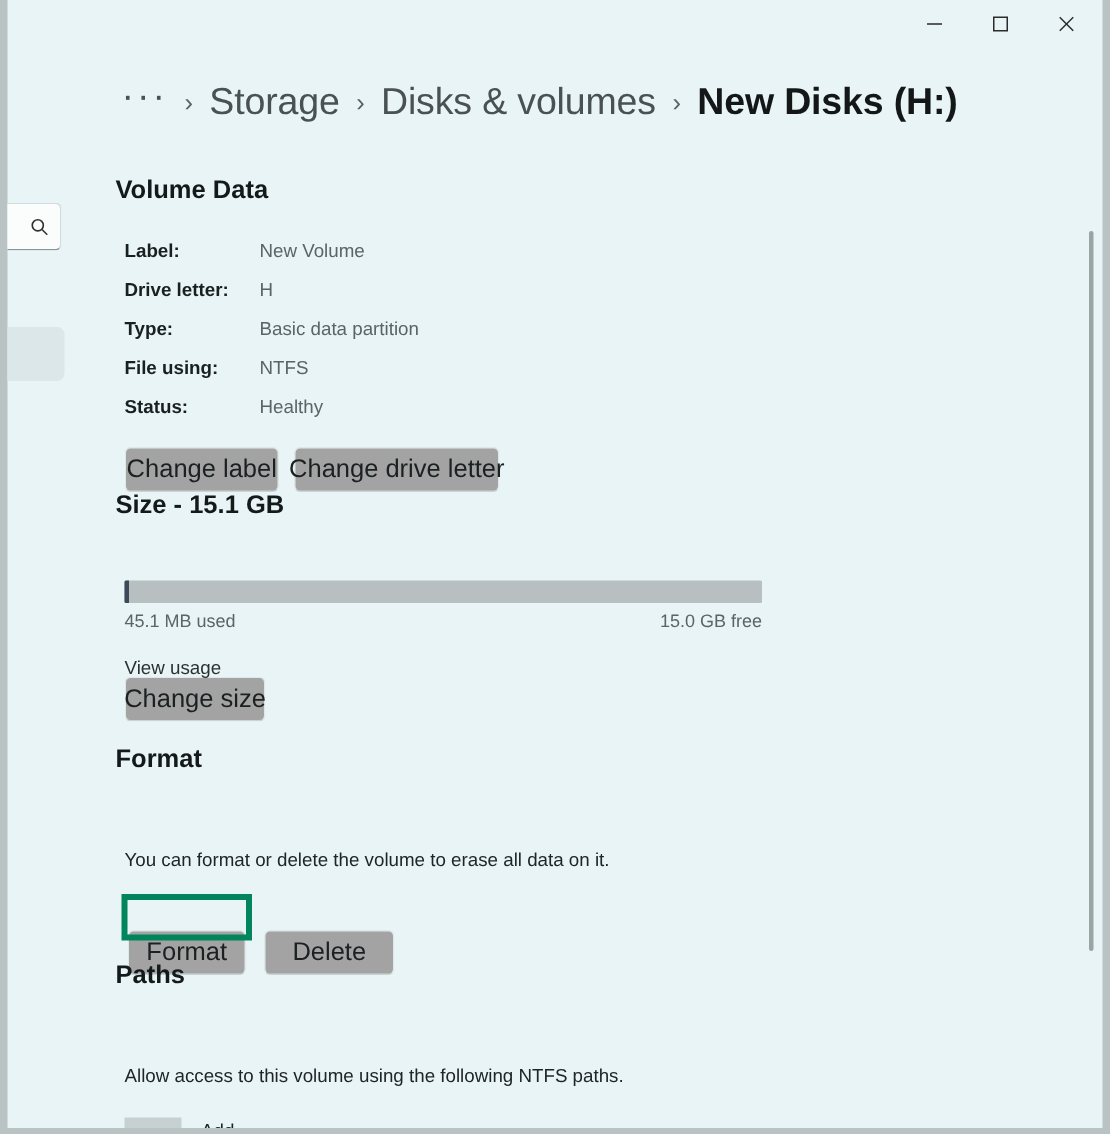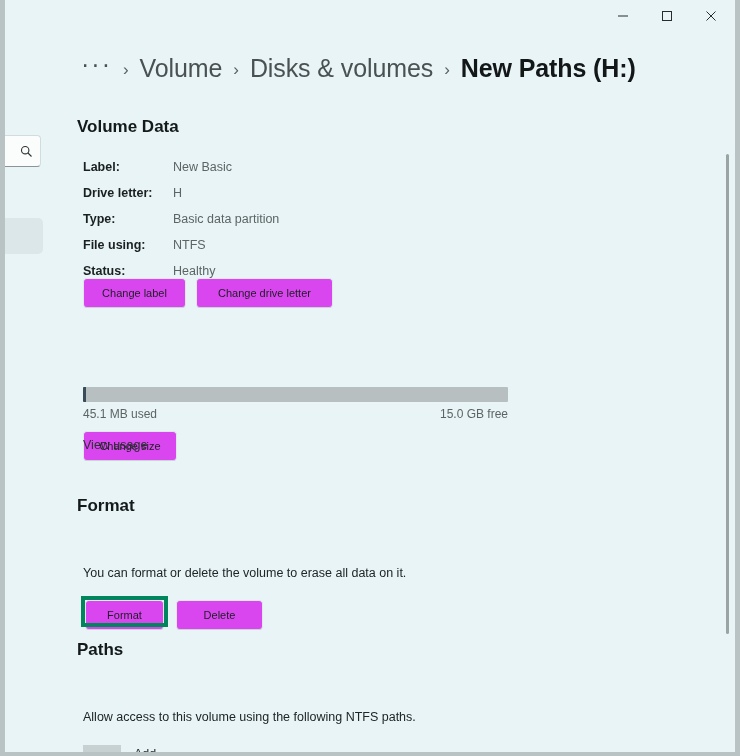--- a/index.html
+++ b/index.html
@@ -146,34 +146,35 @@
   .kv-val {
     position: absolute;
     left: 90px;
     color: #5c6465;
     white-space: nowrap;
   }
 
   .btn {
     position: absolute;
     height: 30px;
-    background: #d946ef;
+    background: #a3a3a3;
     border: 1px solid #dfe8e9;
     border-bottom-color: #cad4d5;
     border-radius: 4px;
     box-sizing: border-box;
     font-family: "Liberation Sans", sans-serif;
-    font-size: 11px;
+    font-size: 17px;
     color: #1b2021;
     display: flex;
     align-items: center;
     justify-content: center;
     padding: 0 13px;
     white-space: nowrap;
     cursor: default;
+    margin-top: 20px;
   }
 
   .sizebar-track {
     position: absolute;
     left: 78px;
     top: 353px;
     width: 425px;
     height: 15px;
     background: #b8bfc1;
     border-radius: 1px;
@@ -298,32 +299,32 @@
       </span>
     </div>
     <div class="rail-item"></div>
   </div>
 
   <div class="content">
 
     <div class="breadcrumb">
       <span class="bc-dots">···</span>
       <span class="bc-sep">›</span>
-      <span class="bc-link">Volume</span>
+      <span class="bc-link">Storage</span>
       <span class="bc-sep">›</span>
       <span class="bc-link">Disks &amp; volumes</span>
       <span class="bc-sep">›</span>
-      <span class="bc-current">New Paths (H:)</span>
+      <span class="bc-current">New Disks (H:)</span>
     </div>
 
     <div class="section-title" style="top:83px;">Volume Data</div>
 
     <div class="kv" style="top:126px;">
       <span class="kv-key">Label:</span>
-      <span class="kv-val">New Basic</span>
+      <span class="kv-val">New Volume</span>
     </div>
     <div class="kv" style="top:152px;">
       <span class="kv-key">Drive letter:</span>
       <span class="kv-val">H</span>
     </div>
     <div class="kv" style="top:178px;">
       <span class="kv-key">Type:</span>
       <span class="kv-val">Basic data partition</span>
     </div>
     <div class="kv" style="top:204px;">
@@ -331,20 +332,21 @@
       <span class="kv-val">NTFS</span>
     </div>
     <div class="kv" style="top:230px;">
       <span class="kv-key">Status:</span>
       <span class="kv-val">Healthy</span>
     </div>
 
     <div class="btn" style="left:78px; top:244px; width:103px;">Change label</div>
     <div class="btn" style="left:191px; top:244px; width:137px;">Change drive letter</div>
 
+    <div class="section-title" style="top:293px;">Size - 15.1 GB</div>
 
     <div class="sizebar-track">
       <div class="sizebar-fill"></div>
     </div>
     <div class="size-used">45.1 MB used</div>
     <div class="size-free">15.0 GB free</div>
 
     <div class="btn" style="left:78px; top:397px; width:94px;">Change size</div>
 
     <div class="link" style="top:404px;">View usage</div>

